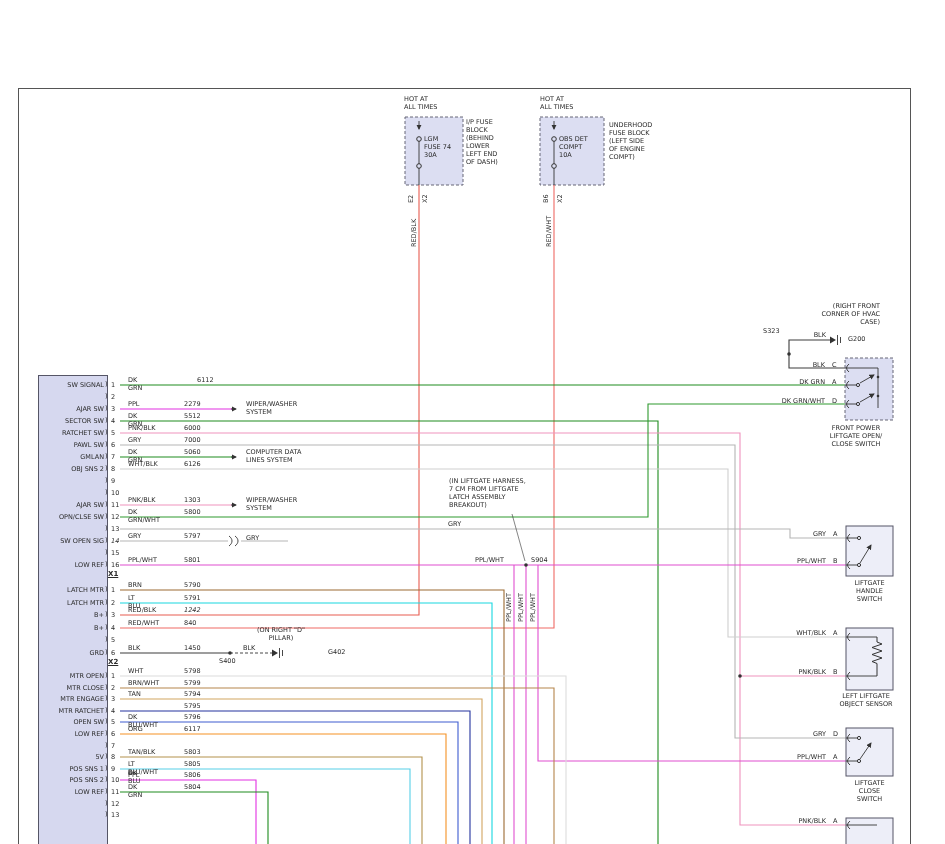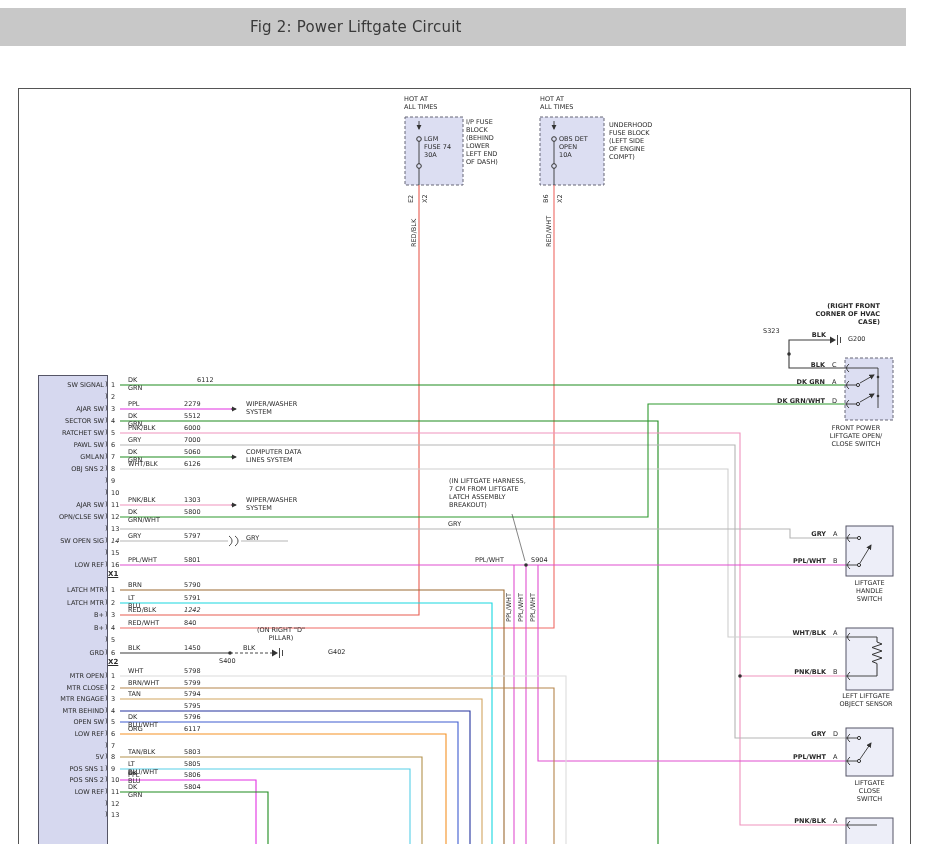--- a/index.html
+++ b/index.html
@@ -5,41 +5,38 @@
   * { margin:0; padding:0; box-sizing:border-box; }
   html,body { background:#ffffff; font-family:"DejaVu Sans", sans-serif; }
   .page { position:relative; width:945px; height:844px; overflow:hidden; background:#fff; }
   .header { position:absolute; left:0; top:8px; width:906px; height:38px; background:#c8c8c8; }
   .title { position:absolute; left:250px; top:10px; font-size:15px; color:#3a3a3a; letter-spacing:.2px; }
   .frame { position:absolute; left:18px; top:88px; width:893px; height:790px; border:1px solid #555; background:#fff; }
   .connector-box { position:absolute; left:38px; top:375px; width:70px; height:470px; background:#d6d8ef; border:1px solid #556; }
   .wires { position:absolute; left:0; top:0; width:945px; height:844px; }
   .lbl { position:absolute; font-size:6.5px; line-height:8px; color:#2a2a2a; white-space:pre-line; }
   .ra { width:64px; text-align:right; }
-  .rt { text-align:right;font-weight:bold; }
+  .rt { text-align:right; }
   .ctr { text-align:center; }
   .rot { transform:rotate(-90deg); transform-origin:left top; white-space:nowrap; }
   .und { text-decoration:underline; font-weight:bold; font-size:7px; }
   .pin-group { position:absolute; left:0; top:0; width:0; height:0; }
   
   .blk { stroke:#333; fill:none; stroke-width:.9; }
   .thin { stroke:#333; fill:none; stroke-width:.6; }
   .sym { stroke:#333; fill:none; stroke-width:1; }
   .dashbox { fill:#dcdef2; stroke:#667; stroke-width:1; stroke-dasharray:3,2; }
   .solidbox { fill:#edeef8; stroke:#556; stroke-width:1; }
   [data-wire] { fill:none; stroke-width:1.1; }
 </style>
 </head>
 <body>
 
 <div class="page">
 
-  <div class="header">
-    <div class="title">Fig 2: Power Liftgate Circuit</div>
-  </div>
 
   <div class="frame"></div>
   <div class="connector-box"></div>
 
   <svg class="wires" viewBox="0 0 945 844" width="945" height="844">
     <defs>
       <marker id="arr" markerWidth="6" markerHeight="6" refX="5" refY="3" orient="auto">
         <path d="M0,0 L6,3 L0,6 Z" fill="#333"></path>
       </marker>
     </defs>
@@ -190,21 +187,21 @@
   </svg>
 
   <div class="lbl" style="left:404px;top:95px;">HOT AT
 ALL TIMES</div>
   <div class="lbl" style="left:540px;top:95px;">HOT AT
 ALL TIMES</div>
   <div class="lbl" style="left:424px;top:135px;">LGM
 FUSE 74
 30A</div>
   <div class="lbl" style="left:559px;top:135px;">OBS DET
-OPEN
+COMPT
 10A</div>
   <div class="lbl" style="left:466px;top:118px;">I/P FUSE
 BLOCK
 (BEHIND
 LOWER
 LEFT END
 OF DASH)</div>
   <div class="lbl" style="left:609px;top:121px;">UNDERHOOD
 FUSE BLOCK
 (LEFT SIDE
@@ -394,21 +391,21 @@
       <div class="lbl ra" style="left: 40px; top: 683.6px;">MTR CLOSE</div>
       <div class="lbl" style="left: 105px; top: 682.6px;">)</div>
       <div class="lbl" style="left: 111px; top: 683.6px;">2</div>
       <div class="lbl" style="left: 128px; top: 678.6px;">BRN/WHT</div>
       <div class="lbl" style="left: 184px; top: 678.6px;">5799</div>
       <div class="lbl ra" style="left: 40px; top: 695.2px;">MTR ENGAGE</div>
       <div class="lbl" style="left: 105px; top: 694.2px;">)</div>
       <div class="lbl" style="left: 111px; top: 695.2px;">3</div>
       <div class="lbl" style="left: 128px; top: 690.2px;">TAN</div>
       <div class="lbl" style="left: 184px; top: 690.2px;">5794</div>
-      <div class="lbl ra" style="left: 40px; top: 706.8px;">MTR BEHIND</div>
+      <div class="lbl ra" style="left: 40px; top: 706.8px;">MTR RATCHET</div>
       <div class="lbl" style="left: 105px; top: 705.8px;">)</div>
       <div class="lbl" style="left: 111px; top: 706.8px;">4</div>
       <div class="lbl" style="left: 128px; top: 733px; margin-top: 36px;">DK BLU</div>
       <div class="lbl" style="left: 184px; top: 701.8px;">5795</div>
       <div class="lbl ra" style="left: 40px; top: 718.4px;">OPEN SW</div>
       <div class="lbl" style="left: 105px; top: 717.4px;">)</div>
       <div class="lbl" style="left: 111px; top: 718.4px;">5</div>
       <div class="lbl" style="left: 128px; top: 713.4px;">DK BLU/WHT</div>
       <div class="lbl" style="left: 184px; top: 713.4px;">5796</div>
       <div class="lbl ra" style="left: 40px; top: 730px;">LOW REF</div>

